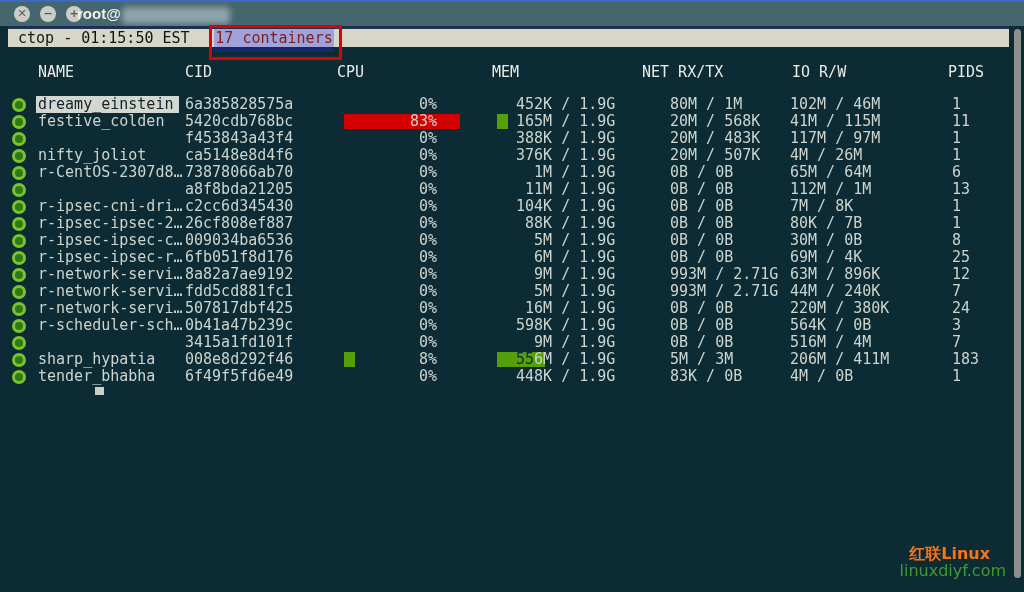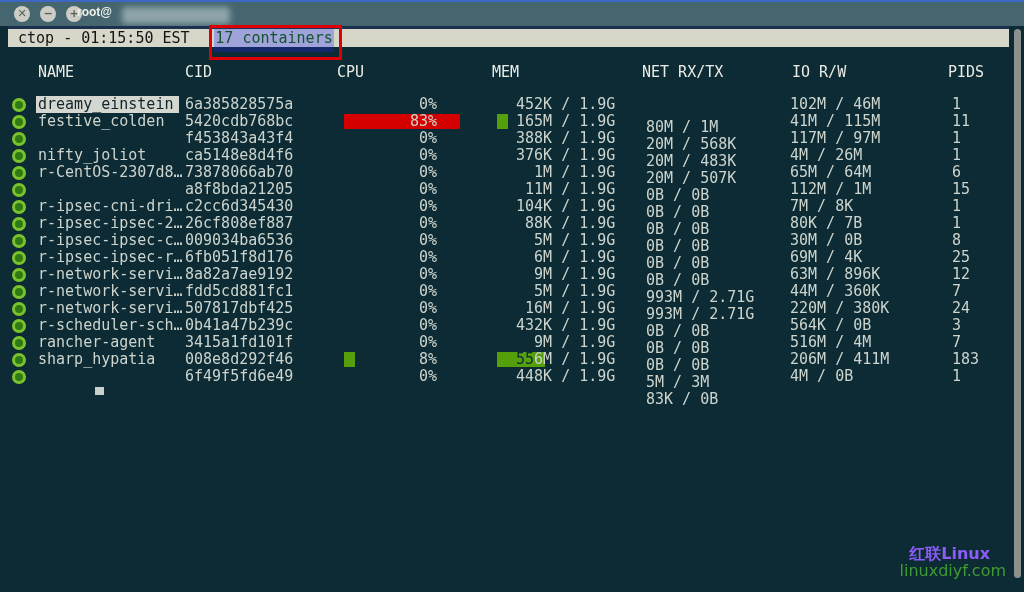--- a/index.html
+++ b/index.html
@@ -8,30 +8,30 @@
           font-size:15px;color:#ccd4cd;}
   
   .topline{position:absolute;left:0;top:0;width:1024px;height:2px;background:#3c67c6;}
   
   .titlebar{position:absolute;left:0;top:2px;width:1024px;height:24px;background:#45656f;}
   .winbtn{position:absolute;top:4px;width:16px;height:16px;border-radius:50%;
           background:#cbcdc6;color:#5a5c55;font-family:"DejaVu Sans",sans-serif;
           font-size:11px;font-weight:bold;line-height:16px;text-align:center;cursor:default;}
   .winbtn.close{left:14px}.winbtn.min{left:40px}.winbtn.max{left:66px}
   .wintitle{position:absolute;left:77px;top:3px;color:#eff1e9;font-weight:bold;
-            font-size:12px;font-family:"Liberation Sans","DejaVu Sans",sans-serif;}
+            font-size:15px;font-family:"Liberation Sans","DejaVu Sans",sans-serif;}
   .redact{position:absolute;left:122px;top:5px;width:108px;height:17px;border-radius:4px;
           background:#9cafb5;filter:blur(3px);opacity:.85;}
   
   .navstrip{position:absolute;left:8px;top:26px;width:1001px;height:3px;background:#1c3050;}
   
   .menubar{position:absolute;left:8px;top:29px;width:1001px;height:18px;background:#d6d6c9;}
   .clock{position:absolute;left:10px;top:0;height:34px;line-height:18px;color:#141414;white-space:pre;}
   .cntlabel{position:absolute;left:206px;top:0;width:120px;height:18px;line-height:18px;
-            text-align:center;background:#9fa3da;color:#14532d;white-space:pre;}
+            text-align:center;background:#9fa3da;color:#7f1d1d;white-space:pre;}
   .cntstrip{position:absolute;left:214px;top:47px;width:120px;height:5px;background:#14296b;}
   .annobox{position:absolute;left:209px;top:25px;width:127px;height:29px;
            border:3px solid #de0004;pointer-events:none;z-index:30;}
   
   .scrollbar{position:absolute;right:3px;top:29px;width:7px;height:549px;
              background:#8e908e;border-radius:4px;}
   
   .thead{position:absolute;left:0;top:64px;width:1024px;height:17px;color:#e9ece4;}
   .thead span{position:absolute;top:0;line-height:17px;white-space:pre;}
   .h-name{left:38px}.h-cid{left:185px}.h-cpu{left:337px}.h-mem{left:492px}
@@ -46,27 +46,27 @@
   .cid{position:absolute;left:185px;white-space:pre;}
   .gauge{position:absolute;top:1px;height:15px;}
   .gauge.cpu{left:344px;width:140px;}
   .gauge.mem{left:497px;width:140px;}
   .fill{position:absolute;left:0;top:0;height:15px;width:0;font-style:normal;}
   .pct{position:absolute;left:0;top:0;width:93px;text-align:right;font-weight:normal;
        line-height:15px;white-space:pre;}
   .memtext{position:absolute;left:19px;top:0;font-weight:normal;line-height:15px;white-space:pre;}
   .memtext u{text-decoration:none;}
   .memtext u.dk{color:#0d2b34;}
-  .net{position:absolute;left:646px;white-space:pre;margin-top:23px;}
+  .net{position:absolute;left:670px;white-space:pre;}
   .io{position:absolute;left:790px;white-space:pre;}
   .pids{position:absolute;left:952px;white-space:pre;}
   
   .cursor{position:absolute;left:95px;top:387px;width:9px;height:8px;background:#c9d0c9;}
   
-  .wm-brand{position:absolute;right:34px;top:545px;color:#8b5cf6;font-weight:bold;
+  .wm-brand{position:absolute;right:34px;top:545px;color:#f97316;font-weight:bold;
             font-size:16px;line-height:17px;font-family:"DejaVu Sans",sans-serif;}
   .wm-site{position:absolute;right:18px;top:562px;color:#3f9b33;font-size:16px;
            line-height:17px;font-family:"DejaVu Sans",sans-serif;}
 </style>
 </head>
 <body>
 
 <div class="screen">
 
   <div class="topline"></div>
@@ -184,21 +184,21 @@
       <span class="gauge cpu">
           <i class="fill"></i>
           <b class="pct">0%</b>
         </span>
       <span class="gauge mem">
           <i class="fill"></i>
           <b class="memtext"><u class="dk"></u><u> 11M / 1.9G</u></b>
         </span>
       <span class="net">0B / 0B</span>
       <span class="io">112M / 1M</span>
-      <span class="pids">15</span>
+      <span class="pids">13</span>
     </div>
       <div class="row">
       <span class="dot"></span>
       <span class="name">r-ipsec-cni-dri…</span>
       <span class="cid">c2cc6d345430</span>
       <span class="gauge cpu">
           <i class="fill"></i>
           <b class="pct">0%</b>
         </span>
       <span class="gauge mem">
@@ -279,21 +279,21 @@
       <span class="cid">fdd5cd881fc1</span>
       <span class="gauge cpu">
           <i class="fill"></i>
           <b class="pct">0%</b>
         </span>
       <span class="gauge mem">
           <i class="fill"></i>
           <b class="memtext"><u class="dk"></u><u>  5M / 1.9G</u></b>
         </span>
       <span class="net">993M / 2.71G</span>
-      <span class="io">44M / 360K</span>
+      <span class="io">44M / 240K</span>
       <span class="pids">7</span>
     </div>
       <div class="row">
       <span class="dot"></span>
       <span class="name">r-network-servi…</span>
       <span class="cid">507817dbf425</span>
       <span class="gauge cpu">
           <i class="fill"></i>
           <b class="pct">0%</b>
         </span>
@@ -308,29 +308,28 @@
       <div class="row">
       <span class="dot"></span>
       <span class="name">r-scheduler-sch…</span>
       <span class="cid">0b41a47b239c</span>
       <span class="gauge cpu">
           <i class="fill"></i>
           <b class="pct">0%</b>
         </span>
       <span class="gauge mem">
           <i class="fill"></i>
-          <b class="memtext"><u class="dk"></u><u>432K / 1.9G</u></b>
+          <b class="memtext"><u class="dk"></u><u>598K / 1.9G</u></b>
         </span>
       <span class="net">0B / 0B</span>
       <span class="io">564K / 0B</span>
       <span class="pids">3</span>
     </div>
       <div class="row">
       <span class="dot"></span>
-      <span class="name">rancher-agent</span>
       <span class="cid">3415a1fd101f</span>
       <span class="gauge cpu">
           <i class="fill"></i>
           <b class="pct">0%</b>
         </span>
       <span class="gauge mem">
           <i class="fill"></i>
           <b class="memtext"><u class="dk"></u><u>  9M / 1.9G</u></b>
         </span>
       <span class="net">0B / 0B</span>
@@ -348,20 +347,21 @@
       <span class="gauge mem">
           <i class="fill" style="width: 48px; background: rgb(85, 160, 10);"></i>
           <b class="memtext"><u class="dk">55</u><u>6M / 1.9G</u></b>
         </span>
       <span class="net">5M / 3M</span>
       <span class="io">206M / 411M</span>
       <span class="pids">183</span>
     </div>
       <div class="row">
       <span class="dot"></span>
+      <span class="name">tender_bhabha</span>
       <span class="cid">6f49f5fd6e49</span>
       <span class="gauge cpu">
           <i class="fill"></i>
           <b class="pct">0%</b>
         </span>
       <span class="gauge mem">
           <i class="fill"></i>
           <b class="memtext"><u class="dk"></u><u>448K / 1.9G</u></b>
         </span>
       <span class="net">83K / 0B</span>

